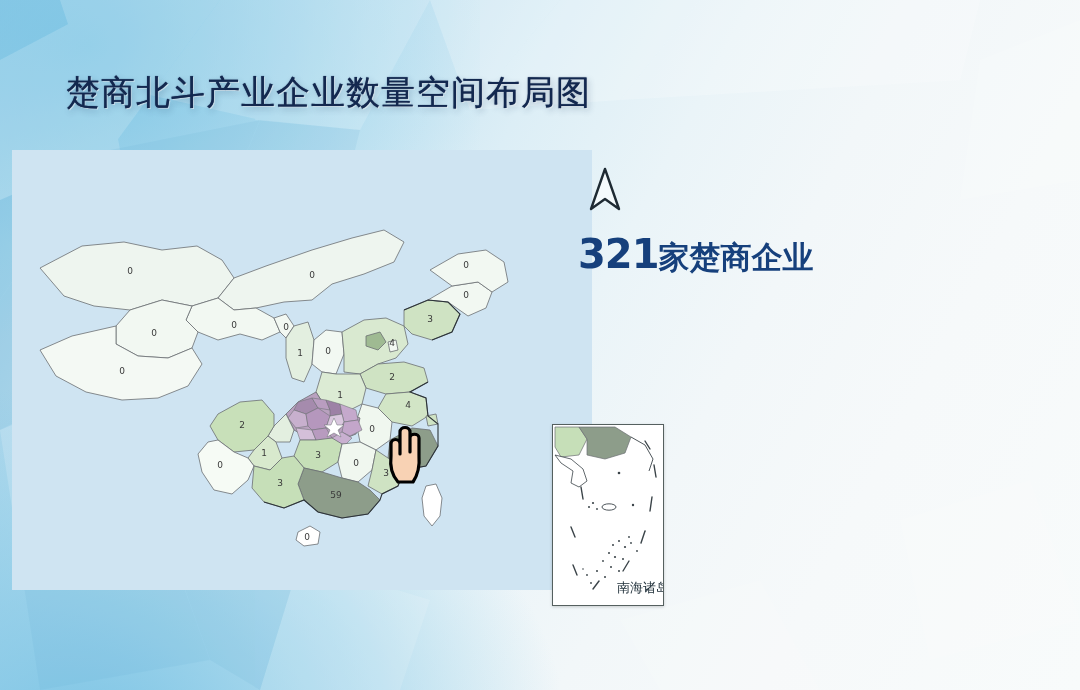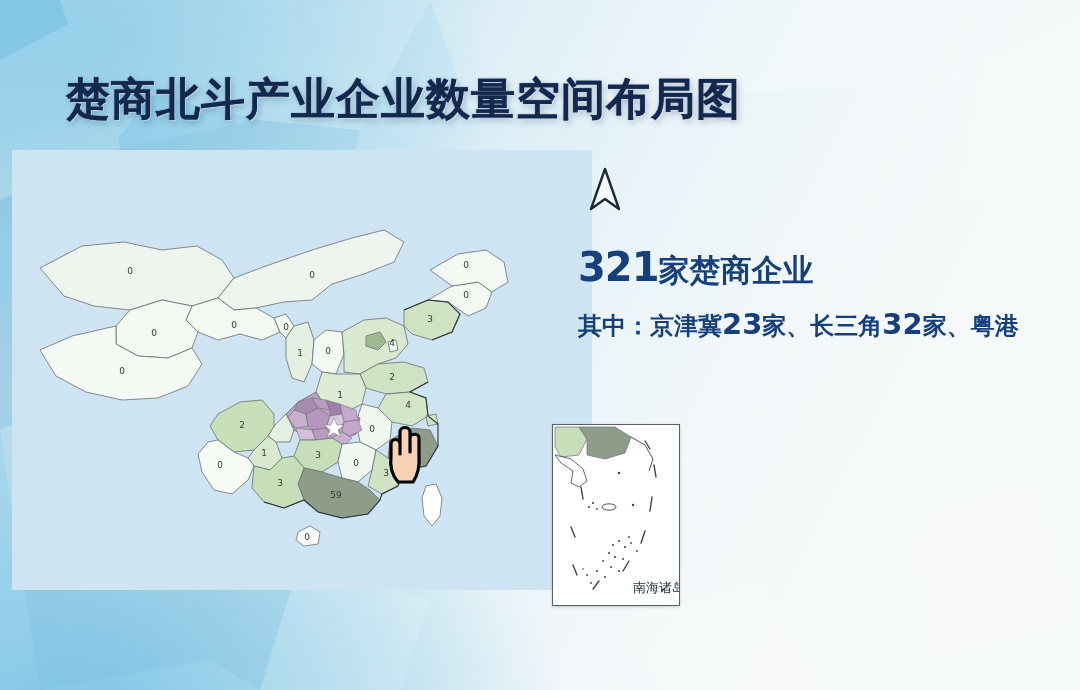--- a/index.html
+++ b/index.html
@@ -41,22 +41,22 @@
     position:absolute; left:-80px; top:-80px;
     width:560px; height:420px;
     background:radial-gradient(ellipse at 30% 30%, rgba(120,196,228,.75) 0%, rgba(150,212,236,.35) 50%, rgba(170,220,240,0) 75%);
     pointer-events:none;
   }
 
   
   #title {
     position:absolute;
     left:66px; top:70px;
-    font-size:44px;
-    font-weight:bold;
+    font-size:34px;
+    font-weight:normal;
     letter-spacing:1px;
     color:#13284f;
     text-shadow:
       0 0 1px #13284f,
       1px 1px 0 rgba(255,255,255,.55),
       2px 3px 6px rgba(30,60,100,.30);
     white-space:nowrap;
     text-align:center;
   }
 
@@ -65,21 +65,21 @@
     position:absolute;
     left:12px; top:150px;
     width:580px; height:440px;
   }
   #map svg { display:block; width:580px; height:440px; }
 
   
   #inset {
     position:absolute;
     left:552px; top:424px;
-    width:128px; height:182px;
+    width:112px; height:182px;
     background:#ffffff;
     border:1px solid #55605f;
     overflow:hidden;
     box-shadow:0 1px 3px rgba(0,0,0,.18);
   }
   #inset svg { display:block; width:112px; height:182px; }
   #inset-label {
     position:absolute;
     right:-6px; bottom:8px;
     font-family:"DejaVu Serif","Liberation Serif",serif;
@@ -92,21 +92,21 @@
   #north { position:absolute; left:586px; top:165px; width:38px; height:56px; }
   #north svg { display:block; width:38px; height:56px; }
 
   
   #stats {
     position:absolute;
     left:578px; top:228px;
     width:500px;
     color:#16407c;
   }
-  .stat-line { white-space:nowrap; line-height:1.30;margin-top:13px; }
+  .stat-line { white-space:nowrap; line-height:1.30; }
   .l1 { font-size:31px; font-weight:bold; margin-bottom:2px; }
   .l1 .num { font-size:40px; letter-spacing:-1px; }
   .l2, .l3, .l4 { font-size:24px; font-weight:bold; }
   .l2 { margin-bottom:2px; }
   .l3 { margin-bottom:2px; }
   .num { font-family:"DejaVu Sans","Liberation Sans",sans-serif; }
   .big { font-size:29px; }
 
   
   #footnote {
@@ -364,19 +364,16 @@
   <div id="cursor">
     <svg viewBox="0 0 46 62" xmlns="http://www.w3.org/2000/svg">
       <path d="M15,58 C8,50 7,40 8,32 L8,20 C8,14 17,14 17,20 L17,30 L17,8 C17,2 27,2 27,8 L27,28 L27,14 C27,9 36,9 36,14 L36,32 C37,44 34,52 30,58 Z" fill="#f8d2b4" stroke="#000000" stroke-width="3.2" stroke-linejoin="round"></path>
     </svg>
   </div>
 
   <div id="stats">
     <div class="stat-line l1">
       <span class="num">321</span><span>家楚商企业</span>
     </div>
-    <div class="stat-line l3">
-      <span>其中：京津冀</span><span class="num big">23</span><span>家、长三角</span><span class="num big">32</span><span>家、粤港</span>
-    </div>
   </div>
 
 
 </div>
 
 </body></html>

